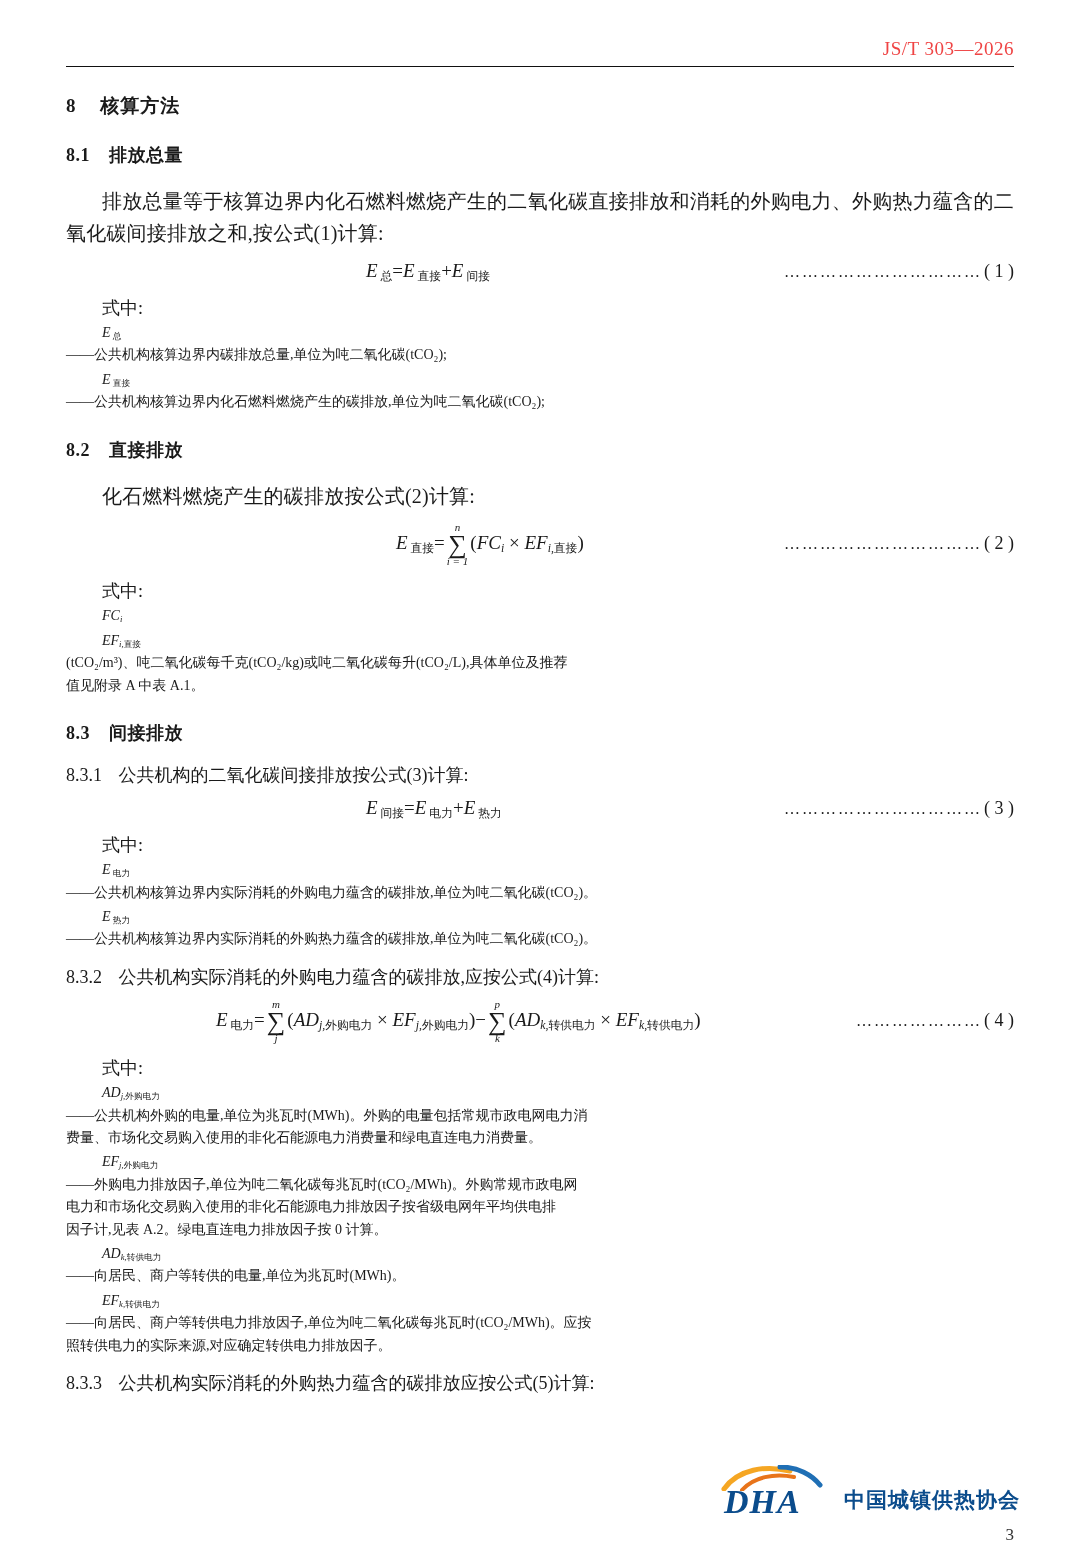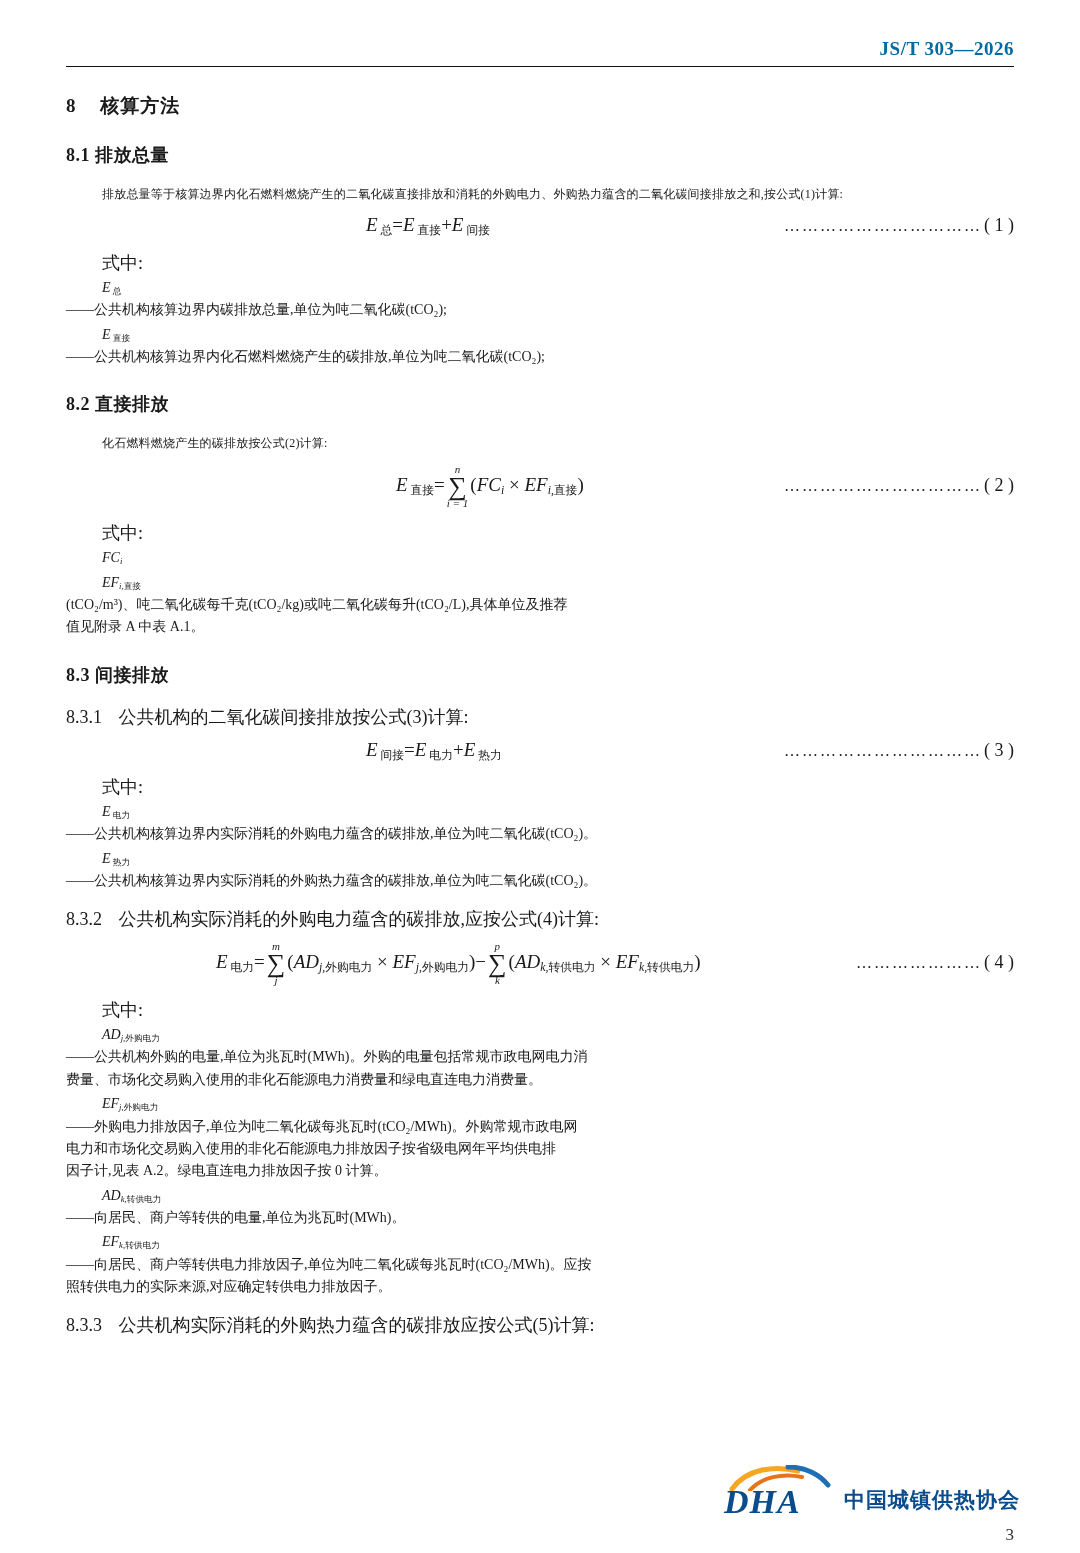--- a/index.html
+++ b/index.html
@@ -24,54 +24,54 @@
   
   .header {
     height: 60px;
     display: flex;
     align-items: flex-end;
     justify-content: flex-end;
     padding-bottom: 4px;
   }
   .header-std {
     font-family: "Liberation Serif", serif;
-    font-weight: bold;
+    font-weight: normal;
     font-size: 19px;
     letter-spacing: 0.5px;
-    color: #0369a1;
+    color: #ef4444;
   }
   .rule {
     border-bottom: 1px solid #111;
     margin-top: 2px;
     margin-bottom: 26px;
   }
   
   .h1 {
     font-size: 19px;
     font-weight: bold;
     margin: 18px 0 22px 0;
     letter-spacing: 1px;
   }
   .h1 .num { margin-right: 18px; }
   .h2 {
     font-size: 18px;
     font-weight: bold;
     margin: 24px 0 18px 0;
     letter-spacing: 0.5px;
   }
-  .h2 .num { }
+  .h2 .num { margin-right: 14px; }
   .h3 {
     font-size: 18px;
     margin: 14px 0 10px 0;
   }
   .h3 .num { margin-right: 12px; }
 
   
   p.para {
-    font-size: 12px;
+    font-size: 20px;
     line-height: 1.62;
     margin: 0 0 8px 0;
     text-align: justify;
     letter-spacing: 0.2px;
   }
   p.indent { text-indent: 36px; }
   .shizhong {
     font-size: 18px;
     margin: 6px 0 2px 36px;
   }
@@ -158,37 +158,37 @@
     height: 62px;
   }
   .logo-dha {
     font-family: "Liberation Serif", serif;
     font-weight: bold;
     font-style: italic;
     font-size: 34px;
     color: #0b4c8c;
     letter-spacing: 1px;
     position: absolute;
-    left: 6px;
+    left: 14px;
     top: 20px;
   }
   .logo-swoosh {
     position: absolute;
     left: 10px;
     top: 2px;
     width: 104px;
     height: 26px;
   }
   .logo-text {
     font-family: "Liberation Sans", sans-serif;
     font-weight: bold;
     font-size: 21px;
     color: #0b4c8c;
     letter-spacing: 1px;
-    margin-left: 6px;
+    margin-left: 14px;
     margin-top: 12px;
   }
   .pageno {
     position: absolute;
     right: 66px;
     bottom: 8px;
     font-size: 17px;
     color: #333;
   }
 </style>

